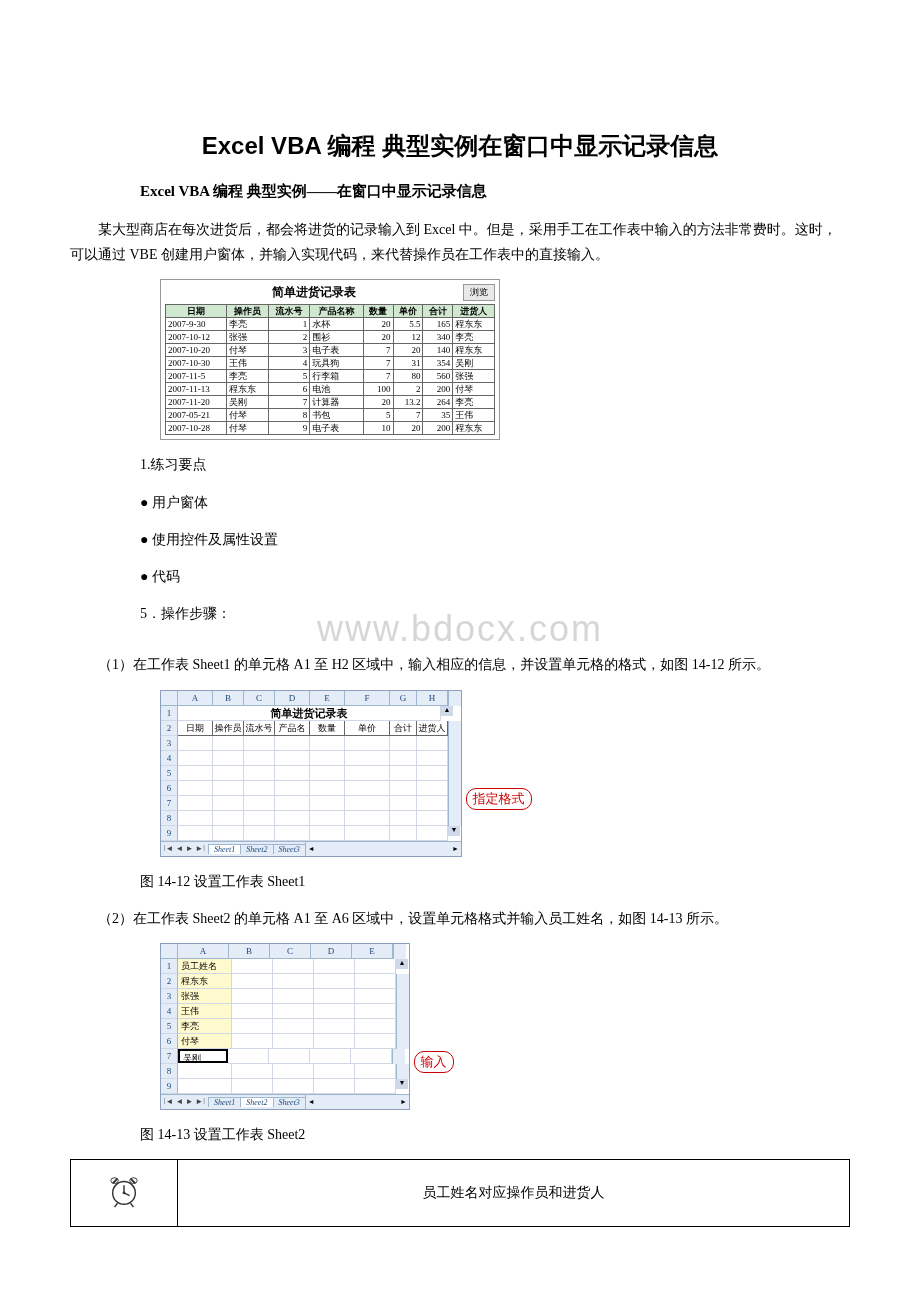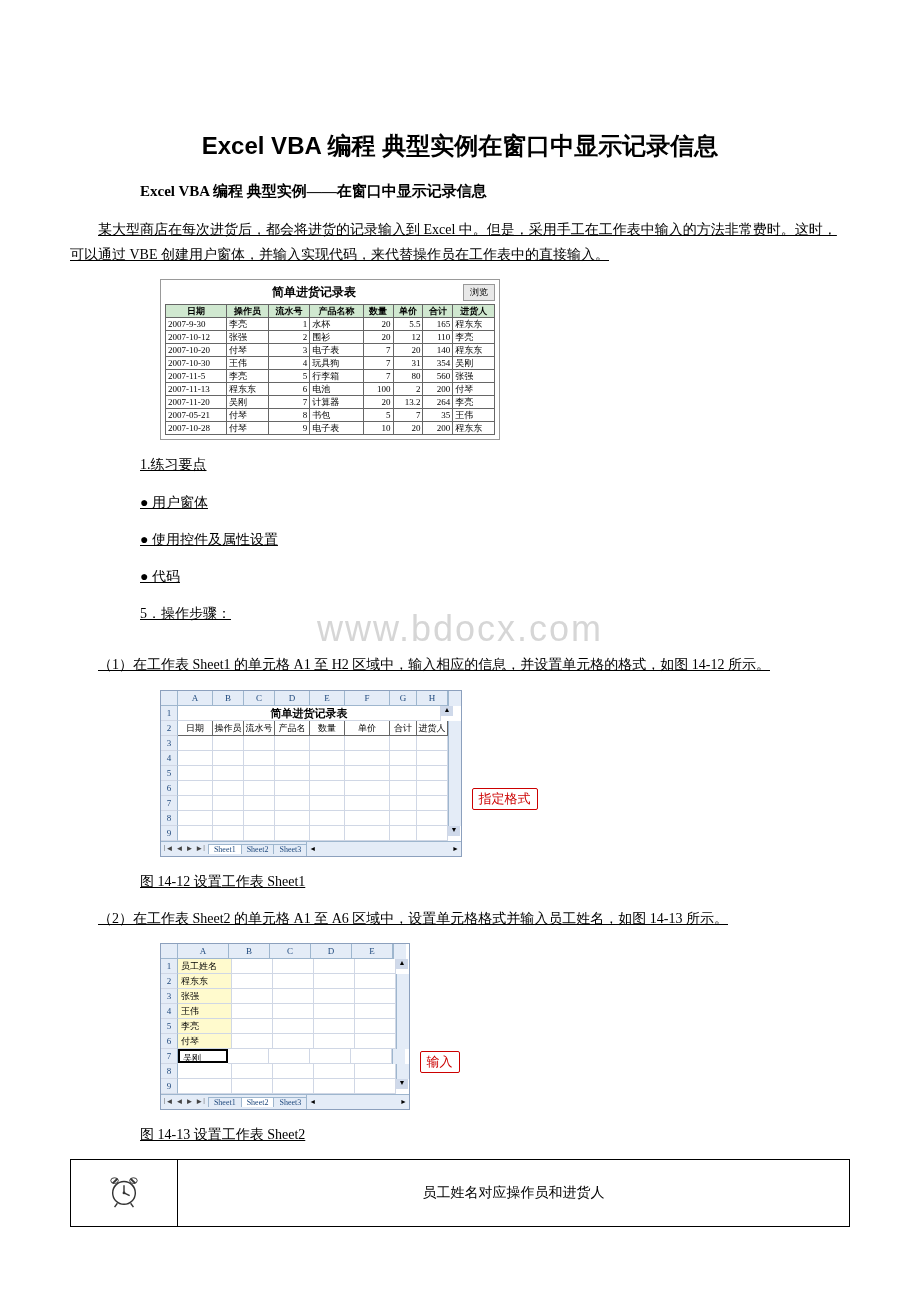--- a/index.html
+++ b/index.html
@@ -21,21 +21,20 @@
     }
     .subtitle {
       font-weight: bold;
       font-size: 15px;
       margin: 8px 0 16px 70px;
     }
     p {
       line-height: 1.8;
       margin: 12px 0;
       text-indent: 2em;
-      text-decoration: underline;
     }
     .no-indent {
       text-indent: 0;
       margin-left: 70px;
     }
     .figure-wrap {
       margin: 10px 0 10px 90px;
     }
     .watermark {
       position: relative;
@@ -133,34 +132,33 @@
     .ex-sel { border: 2px solid #000; box-sizing: border-box; }
     .ex-arrow { width: 12px; height: 10px; background: #cfd9ea; font-size: 7px; text-align: center; }
     .ex-tabrow {
       display: flex; align-items: center;
       background: #e4ecf7;
       border-top: 1px solid #9eb6ce;
       height: 14px;
       font-size: 8px;
     }
     .ex-nav { padding: 0 3px; color: #444; }
-    .ex-tab { padding: 0 5px; background: #fff; border: 1px solid #9eb6ce; border-bottom: none; color: #1f497d; margin-right: -1px;}
+    .ex-tab { padding: 0 5px; background: #fff; border: 1px solid #9eb6ce; border-bottom: none; color: #1f497d; margin-right: -1px; font-style: italic;}
     .ex-tab.inactive { background: #e4ecf7; }
     .callout {
       display: inline-block;
       vertical-align: top;
       color: #c00;
       font-family: "KaiTi", serif;
       font-size: 13px;
       border: 1px solid #c00;
-      border-radius: 2px;
+      border-radius: 10px;
       padding: 1px 6px;
       position: relative;
       top: 98px;
-      margin-left: 6px;
     }
     .callout2 { top: 108px; }
     .note-table {
       width: 100%;
       border-collapse: collapse;
       margin-top: 12px;
     }
     .note-table td {
       border: 1px solid #000;
       padding: 14px 8px;
@@ -214,21 +212,21 @@
             <td class="r">165</td>
             <td class="l">程东东</td>
           </tr>
           <tr>
             <td class="l">2007-10-12</td>
             <td class="l">张强</td>
             <td class="r">2</td>
             <td class="l">围衫</td>
             <td class="r">20</td>
             <td class="r">12</td>
-            <td class="r">110</td>
+            <td class="r">340</td>
             <td class="l">李亮</td>
           </tr>
           <tr>
             <td class="l">2007-10-20</td>
             <td class="l">付琴</td>
             <td class="r">3</td>
             <td class="l">电子表</td>
             <td class="r">7</td>
             <td class="r">20</td>
             <td class="r">140</td>

